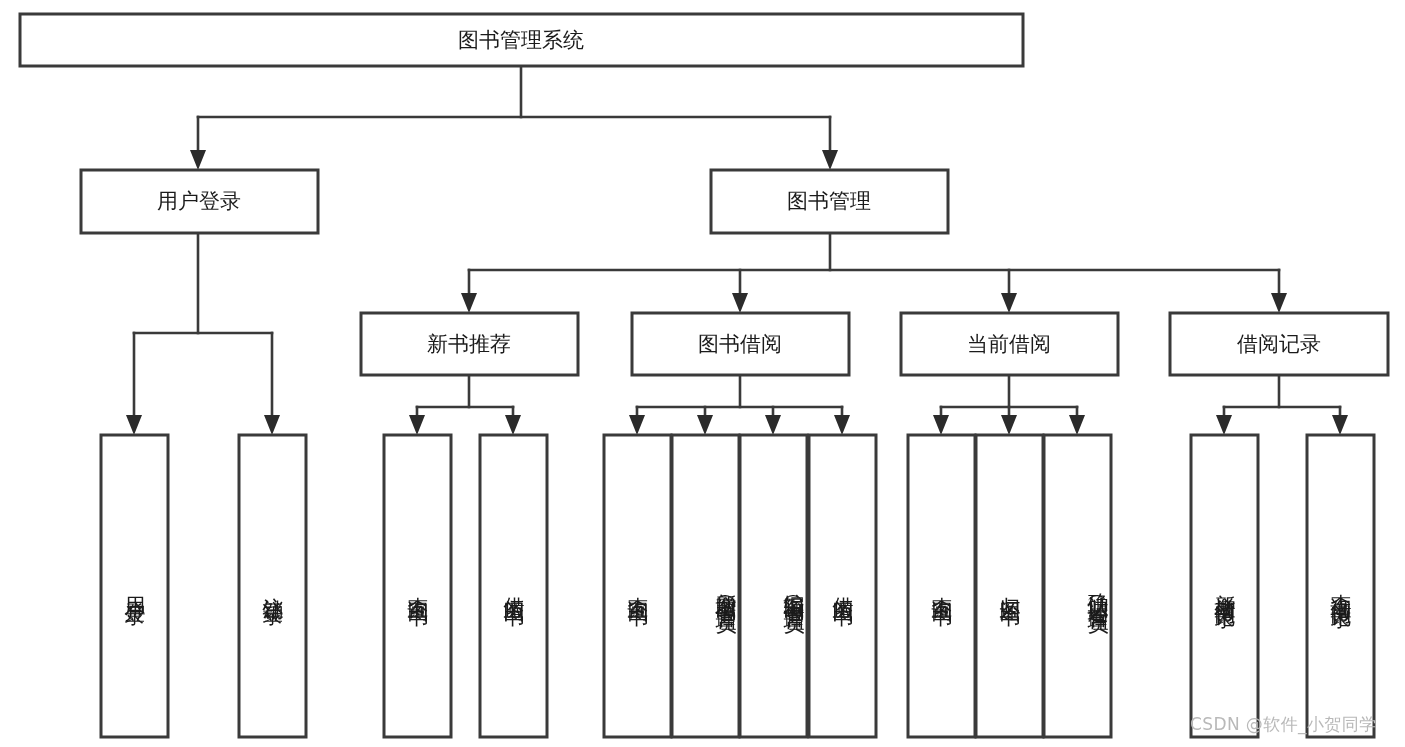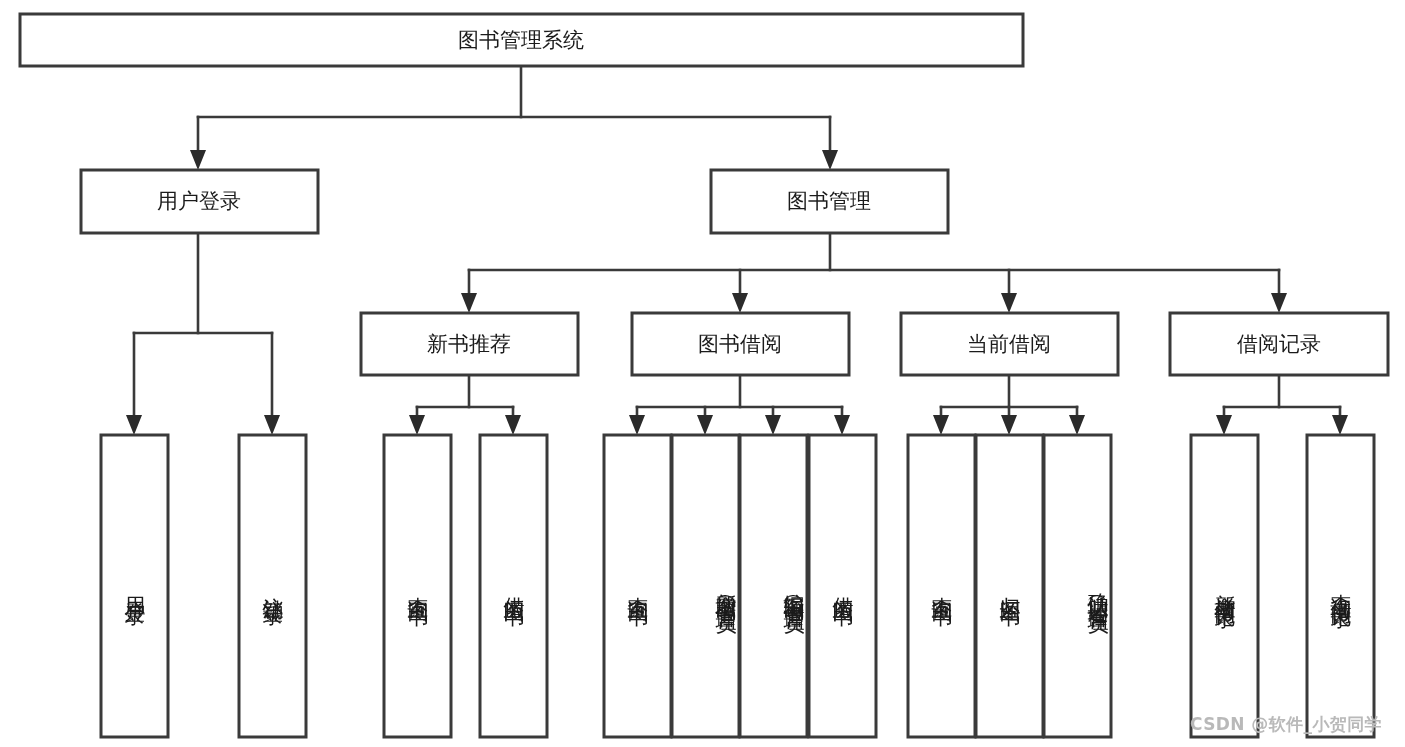--- a/index.html
+++ b/index.html
@@ -62,21 +62,20 @@
   }
   .watermark {
     position: absolute;
     font-family: "DejaVu Sans", "Liberation Sans", sans-serif;
     font-size: 17px;
     color: #b9b9b9;
     white-space: nowrap;
     left: 1190px;
     top: 713px;
     letter-spacing: 0.4px;
-    font-weight: bold;
   }
 </style>
 </head>
 <body>
 
 <div id="diagram-root">
 
   <svg class="diagram-canvas" viewBox="0 0 1405 747">
     <defs>
       <marker id="arrowhead" markerWidth="7" markerHeight="9" refX="3.5" refY="8.4" orient="auto-start-reverse" markerUnits="userSpaceOnUse">

